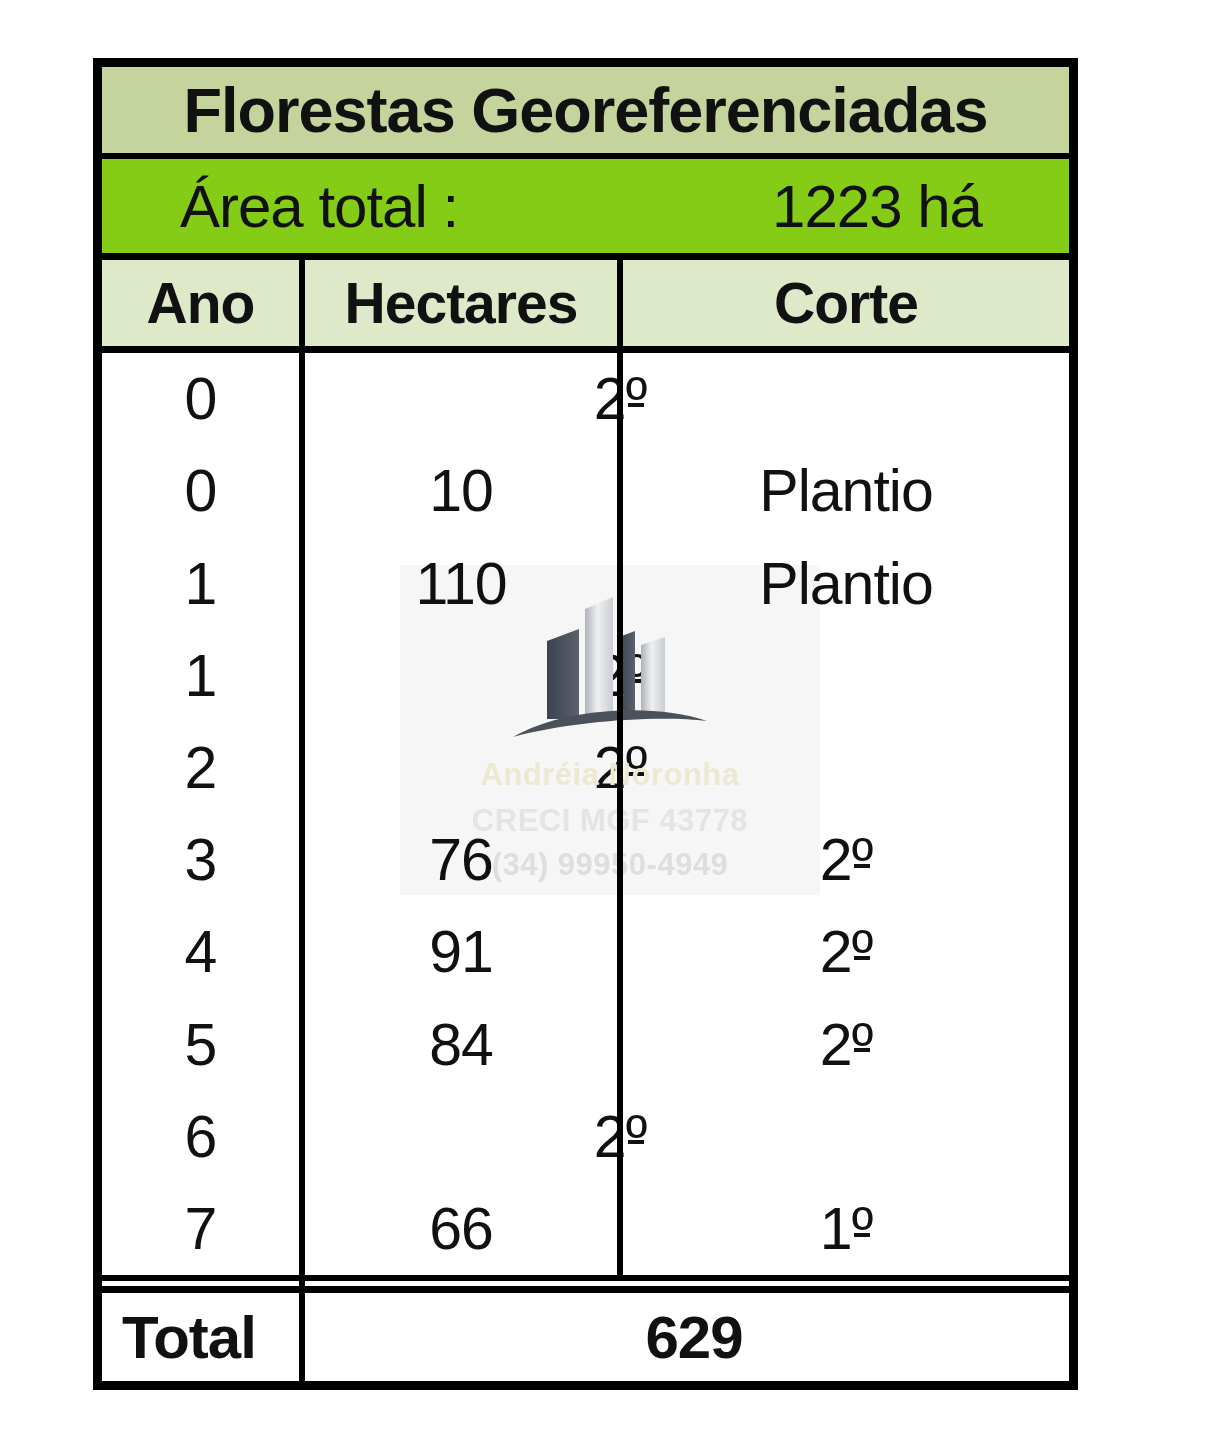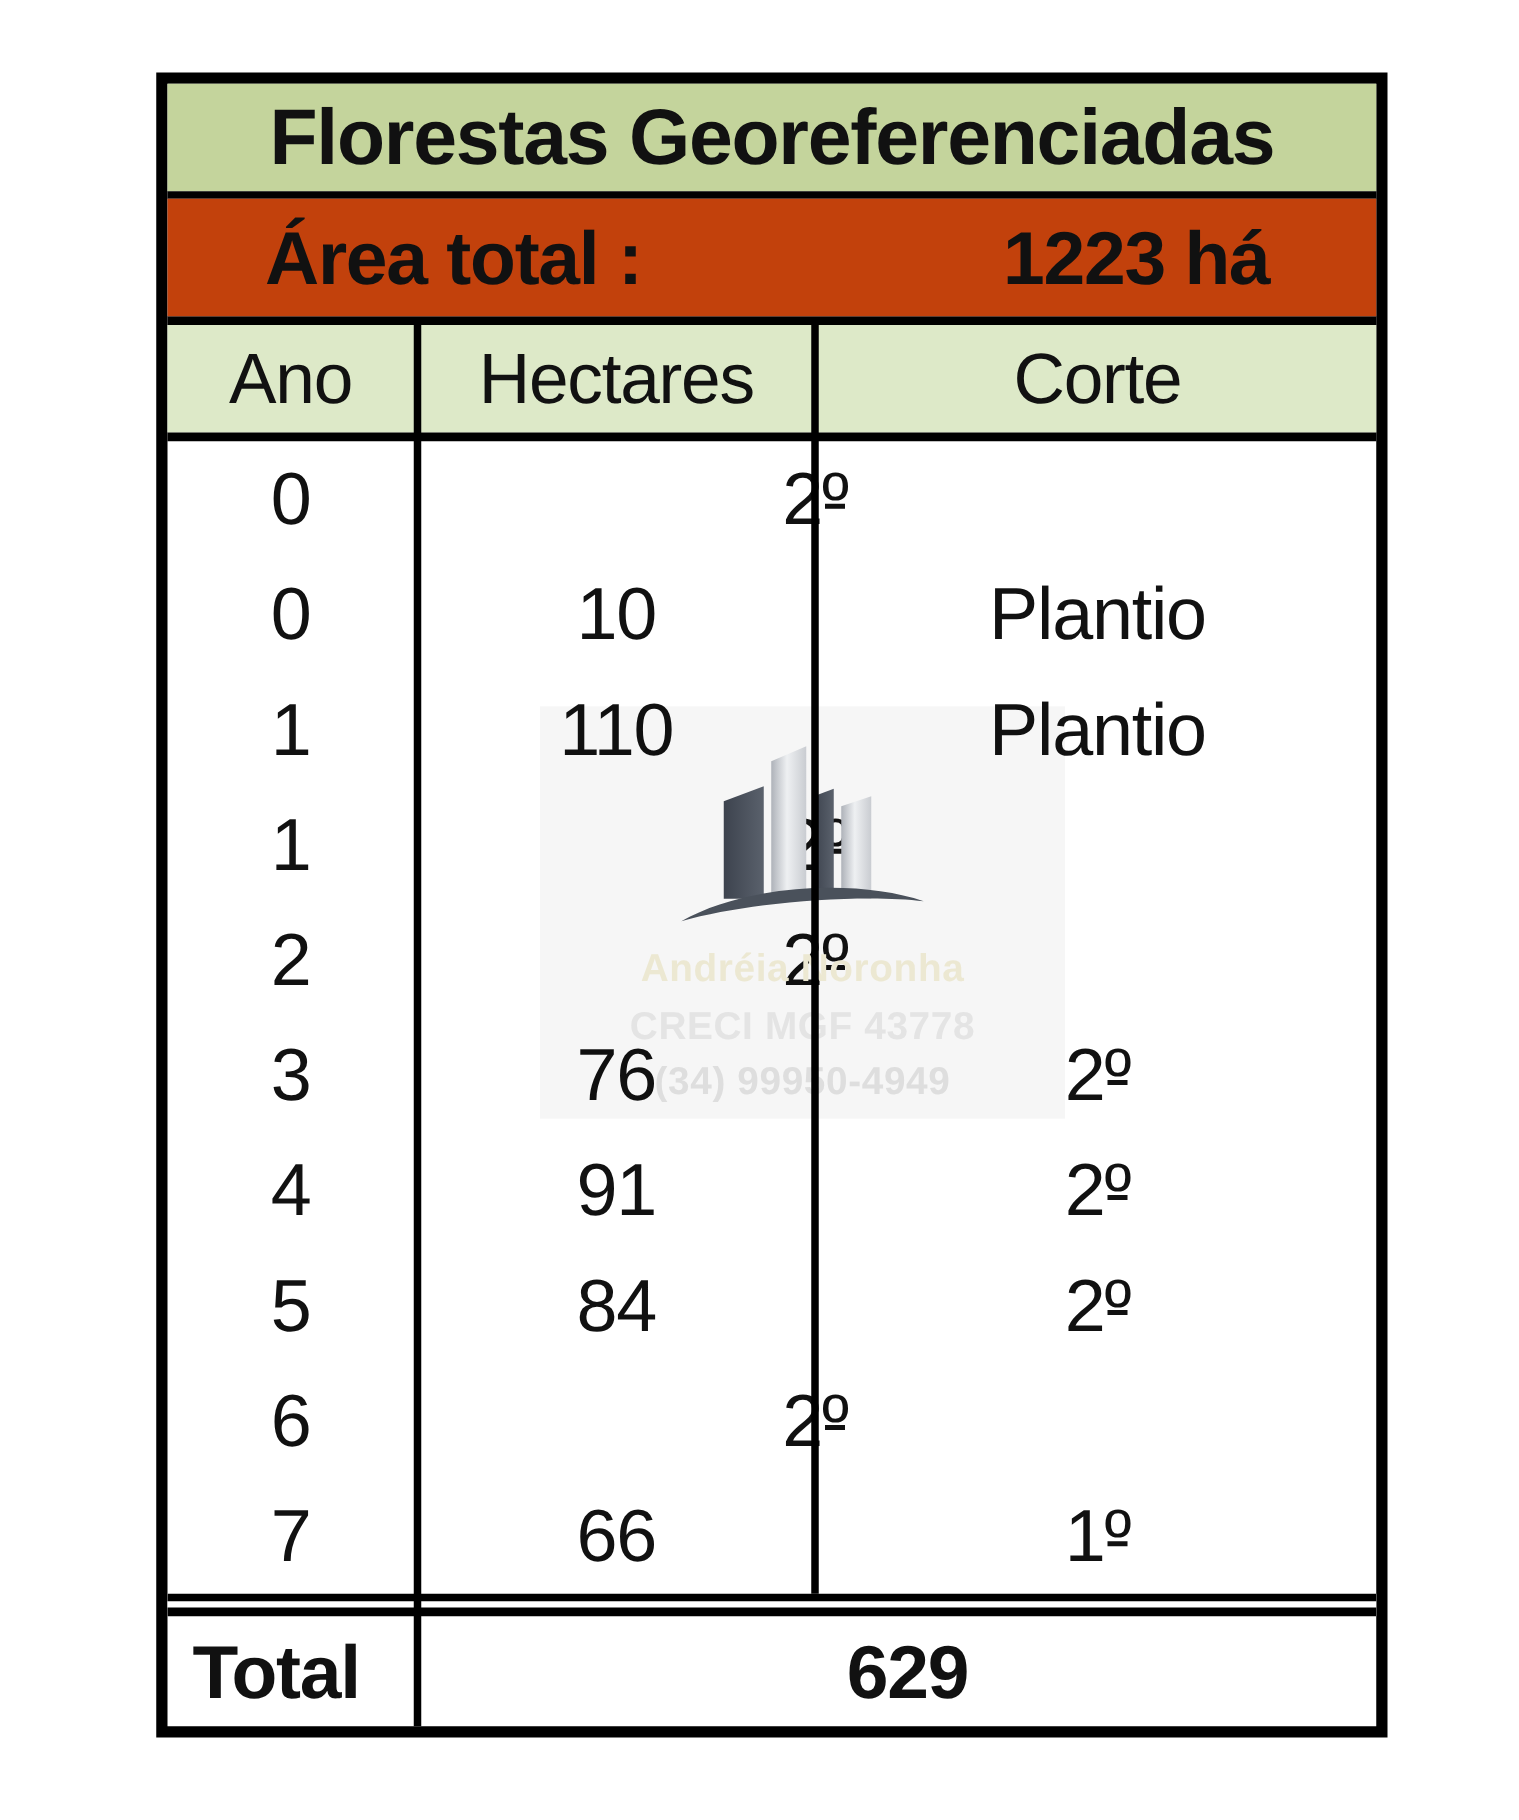--- a/index.html
+++ b/index.html
@@ -1,35 +1,35 @@
 <!DOCTYPE html>
 <html><head>
 <meta charset="utf-8">
 <style>
   * { margin:0; padding:0; box-sizing:border-box; }
   html,body { width:1215px; height:1456px; background:#ffffff; overflow:hidden;
               font-family:"Liberation Sans", sans-serif; color:#111; }
 
   .table-wrap { position:absolute; left:93px; top:58px; width:985px; height:1332px;
-                border:9px solid #000; background:#fff;margin-left:32px; }
+                border:9px solid #000; background:#fff; }
 
   
   .band-title  { height:86px; background:#c4d49c; display:flex; align-items:center; justify-content:center;
                  font-weight:bold; font-size:63px; letter-spacing:-1px; }
   .hr6 { height:6px; background:#000; }
   .hr7 { height:7px; background:#000; }
-  .band-area   { height:94px; background:#c2410c; position:relative; display:flex; align-items:center;
-                 font-weight:bold; font-size:60px; letter-spacing:-1px; }
+  .band-area   { height:94px; background:#84cc16; position:relative; display:flex; align-items:center;
+                 font-weight:normal; font-size:60px; letter-spacing:-1px; }
   .band-area .lbl { padding-left:78px; }
   .band-area .val { position:absolute; left:775px; transform:translateX(-50%); white-space:nowrap; }
 
   .header-row { height:86px; background:#dde9c8; display:grid;
                 grid-template-columns:197px 6px 312px 6px 446px; }
   .header-row .hcell { display:flex; align-items:center; justify-content:center;
-                       font-weight:normal; font-size:57px; letter-spacing:-1px;border-radius:20px; }
+                       font-weight:bold; font-size:57px; letter-spacing:-1px;border-radius:20px; }
 
   
   .data-area { position:relative; height:922px; display:flex; flex-direction:column; }
   .data-row { flex:1 1 0; display:grid; grid-template-columns:197px 6px 312px 6px 446px; }
   .cell { display:flex; align-items:center; justify-content:center;
           font-size:59px; letter-spacing:-1px; white-space:nowrap; }
 
   
   .ord { position:relative; display:inline-block; }
   .ord::after { content:""; position:absolute; left:0.04em; right:0.04em; top:0.64em;

